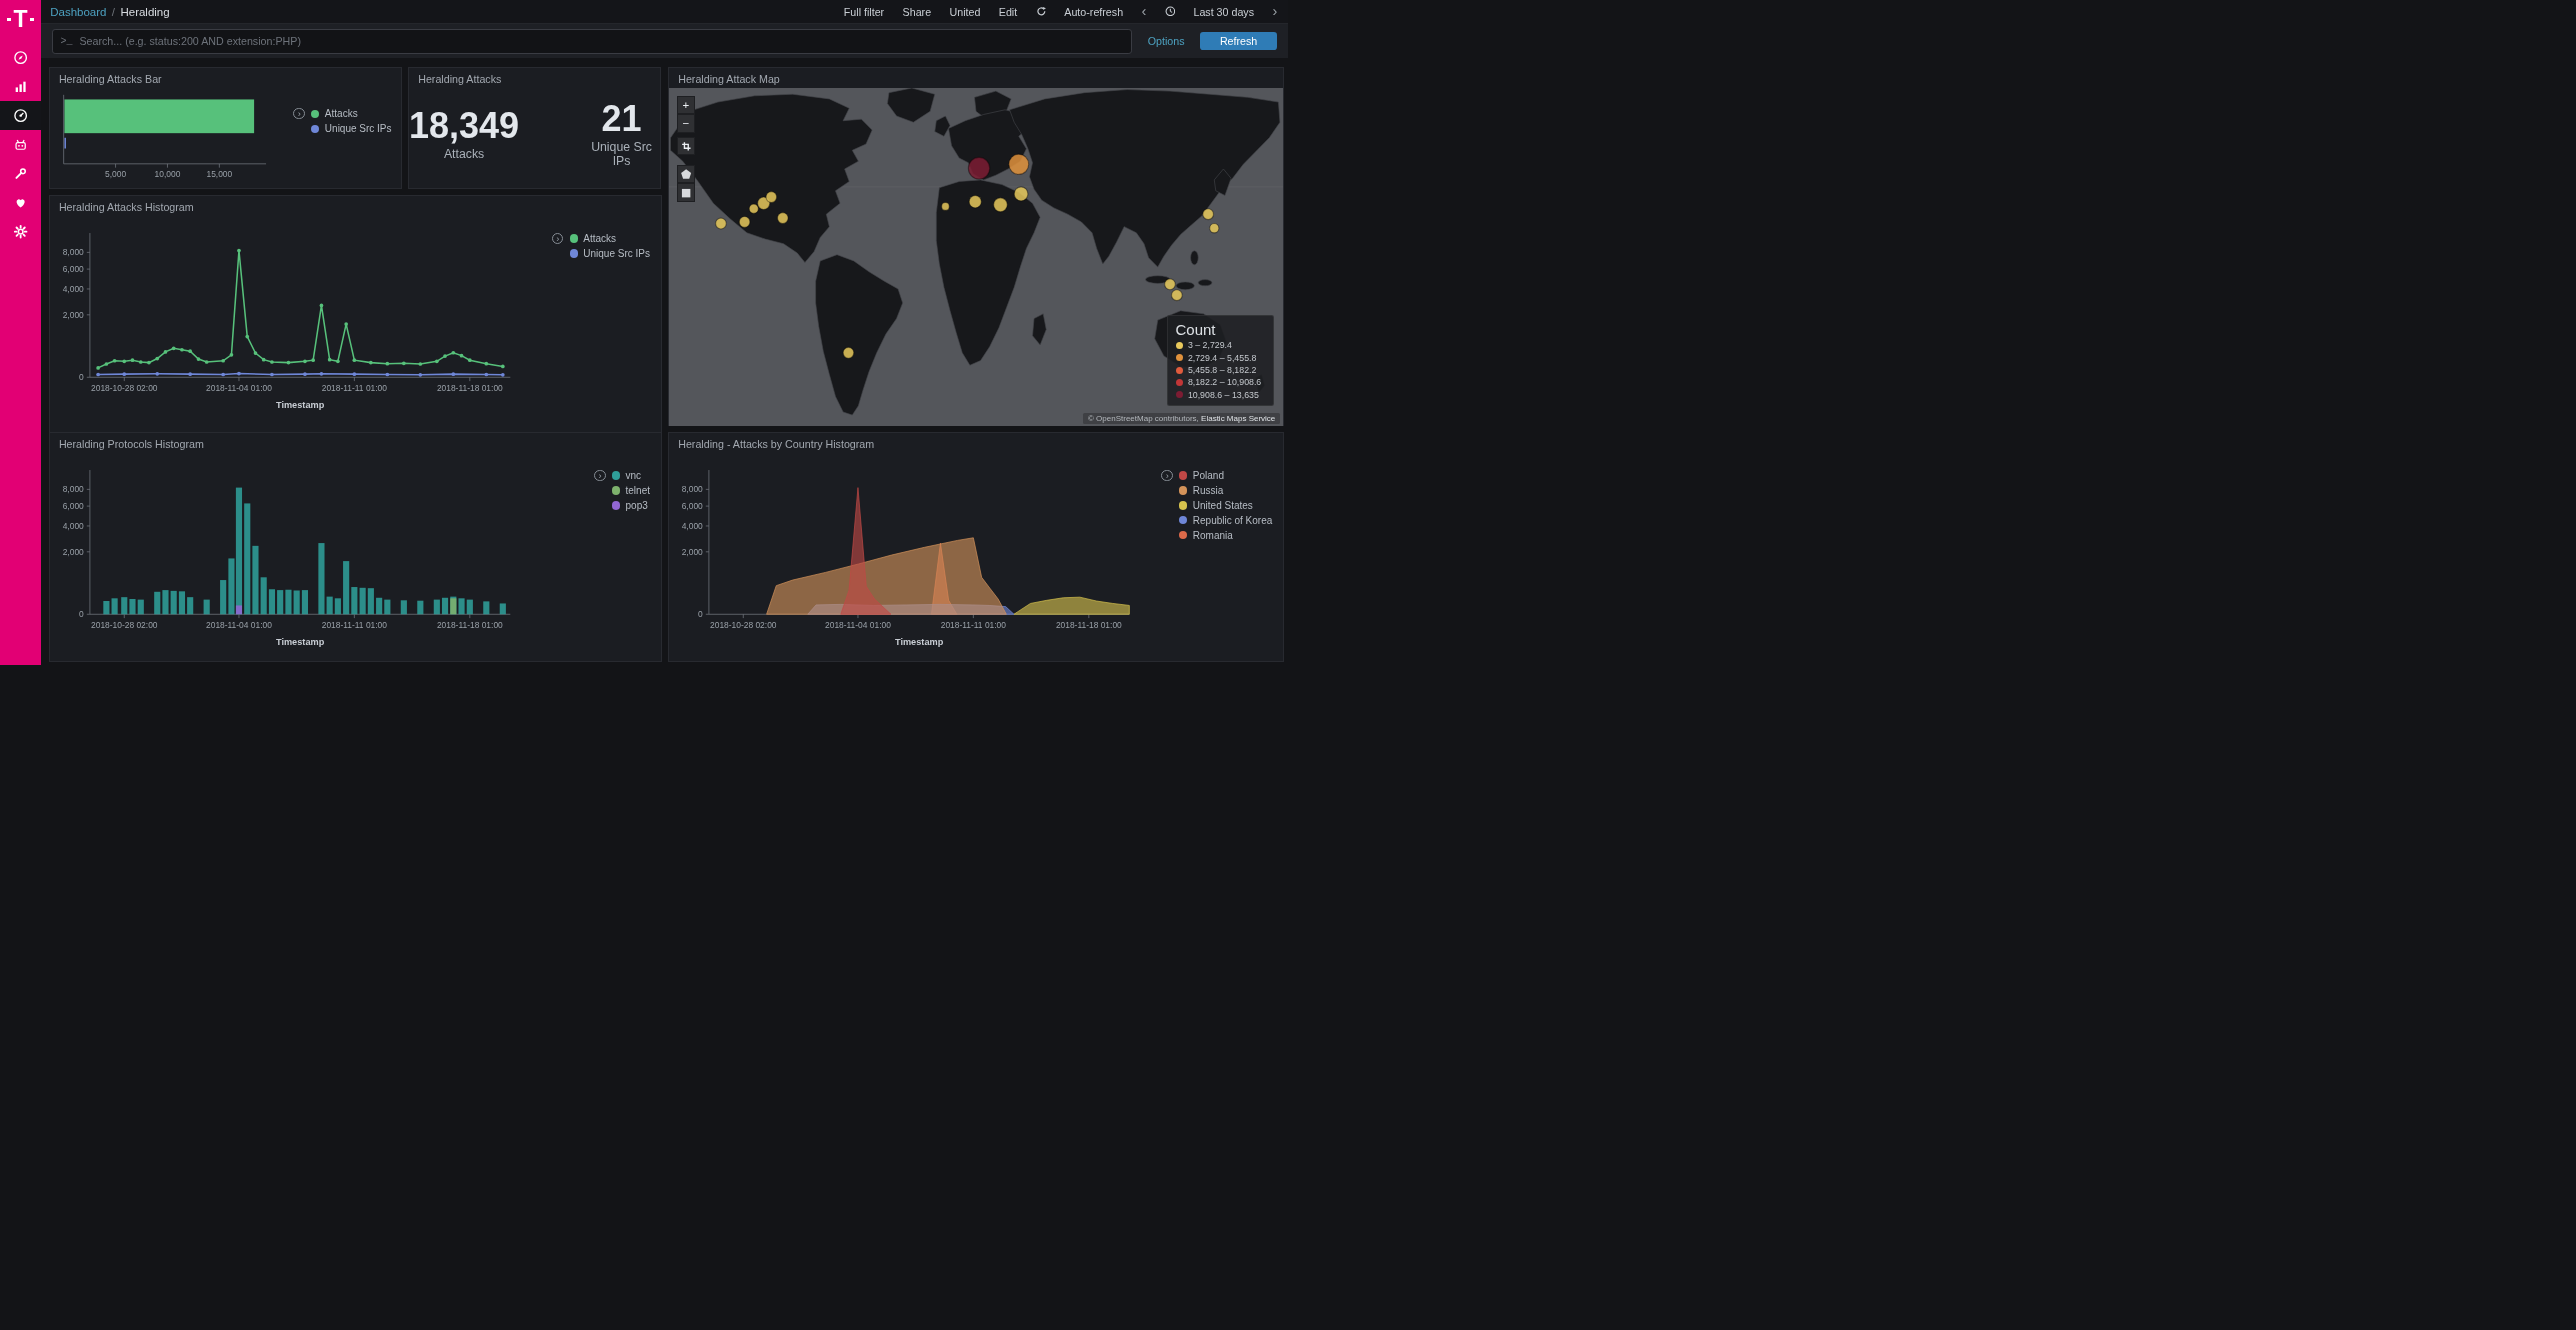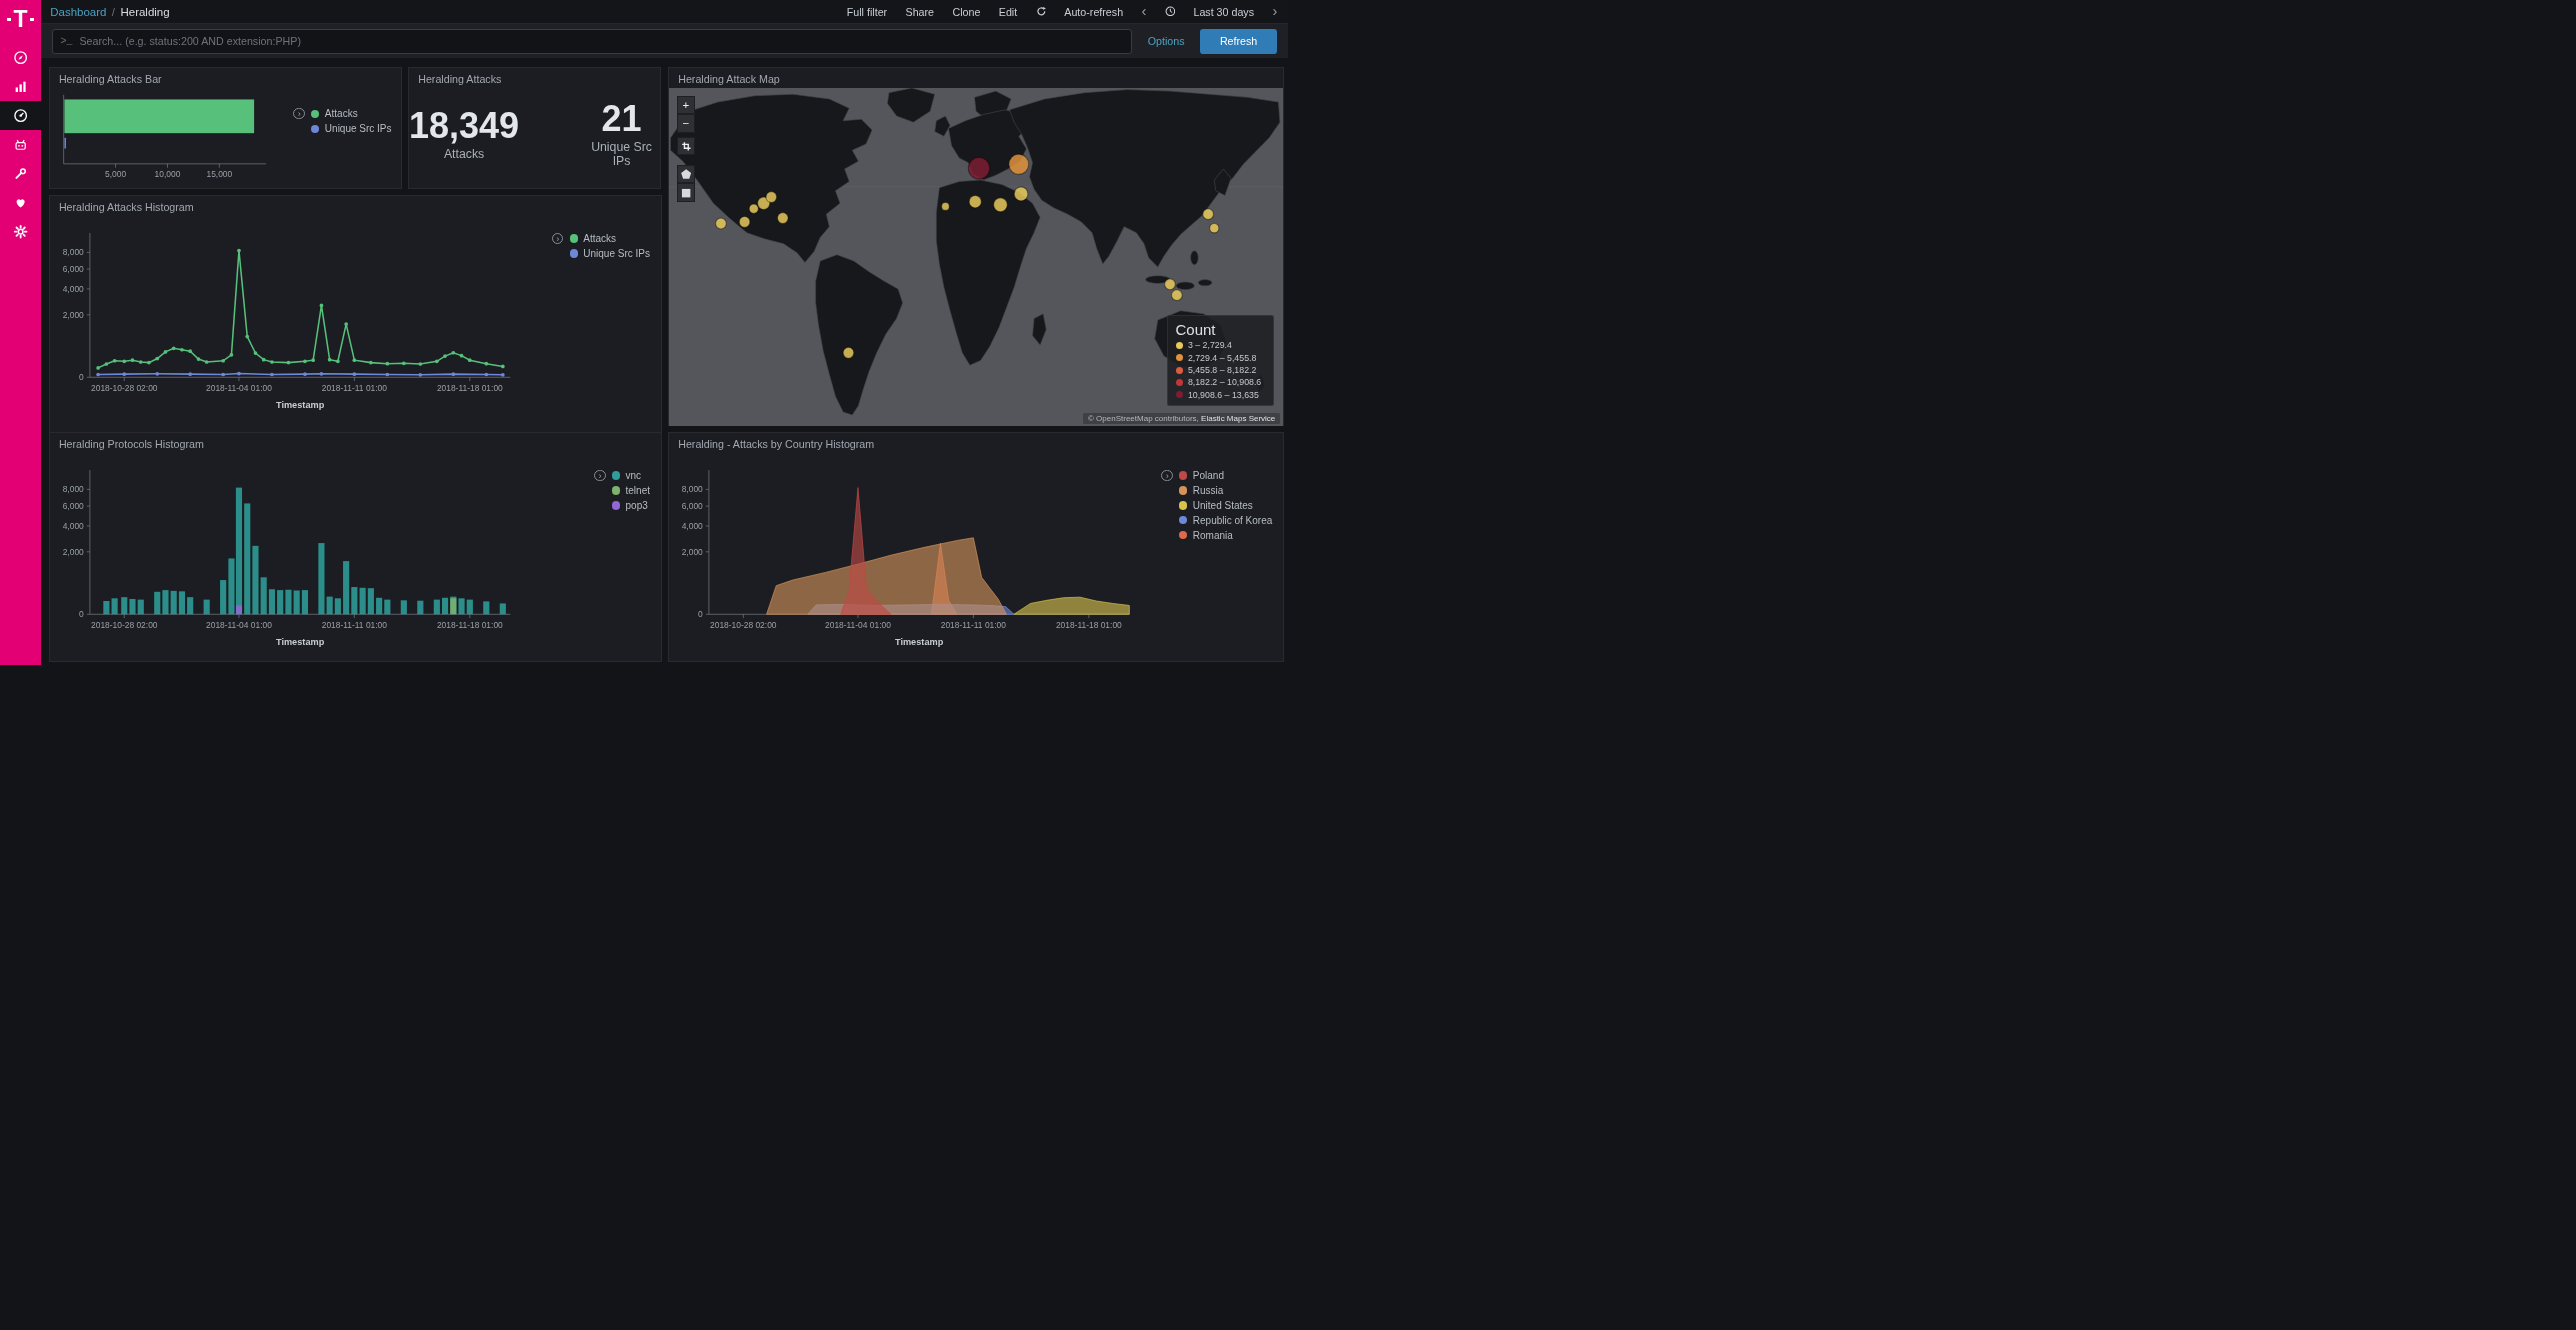--- a/index.html
+++ b/index.html
@@ -29,21 +29,21 @@
   .nav-group{display:flex;align-items:flex-start;gap:18px;cursor:pointer;white-space:nowrap}
   .nav-chev{font-size:14.6px;color:#9aa0a6;cursor:pointer;line-height:1}
 
   .searchband{background:#1e2025;padding:4.6px 10.7px;display:flex;align-items:center;flex-shrink:0;border-top:0.8px solid #24262b}
   .searchbox{flex:1;display:flex;align-items:center;height:25px;background:#121316;
     border:0.8px solid #3a3c43;border-radius:3.1px;padding:0 7.7px;gap:7px}
   .prompt{font-family:"Liberation Mono","DejaVu Sans Mono",monospace;color:#6d727a;font-size:10px}
   .searchbox input{flex:1;background:transparent;border:none;outline:none;color:#d6dae0;font-size:10.7px}
   .searchbox input::placeholder{color:#6d727a}
   .options-link{color:#4da1c0;margin:0 15.3px;font-size:10.7px;cursor:pointer}
-  .btn-refresh{background:#2f7cb6;color:#fff;border:none;border-radius:3.1px;height:25px;
+  .btn-refresh{background:#2f7cb6;color:#fff;border:none;border-radius:3.1px;height:18px;
     padding:0 20px;font-size:10.7px;cursor:pointer}
   .filterband{background:#141519;padding:6.1px 10.7px 7.7px;font-size:10.4px;flex-shrink:0}
   .addfilter{color:#4da1c0;cursor:pointer}
   .addfilter .plus{font-weight:700;margin-left:3.1px}
 
   
   .content{position:relative;flex:1;background:#131417;overflow:hidden}
   .panel{position:absolute;background:#1b1d22;border:0.8px solid #282a30}
   .ptitle{font-size:10.7px;color:#a2a8b0;padding:4.6px 9.2px 3.1px;font-weight:400;white-space:nowrap;overflow:hidden}
   #p-bar{left:7.7px;top:9.2px;width:353px;height:122px}
@@ -164,21 +164,21 @@
 
     <header class="topnav">
       <div class="crumbs">
         <span class="crumb-link">Dashboard</span>
         <span class="crumb-sep">/</span>
         <span class="crumb-cur">Heralding</span>
       </div>
       <div class="nav-right">
         <span class="nav-link">Full filter</span>
         <span class="nav-link">Share</span>
-        <span class="nav-link">Clone</span>
+        <span class="nav-link">United</span>
         <span class="nav-link">Edit</span>
         <span class="nav-group">
           <svg width="10.7" height="10.7" viewBox="0 0 14 14">
             <path d="M11.5,7 a4.5,4.5 0 1 1 -1.6,-3.4" fill="none" stroke="#c9ced4" stroke-width="1.6"></path>
             <polygon points="9,1.2 13,3 9.6,5.4" fill="#c9ced4"></polygon>
           </svg>
           <span>Auto-refresh</span>
         </span>
         <span class="nav-chev">‹</span>
         <span class="nav-group">

